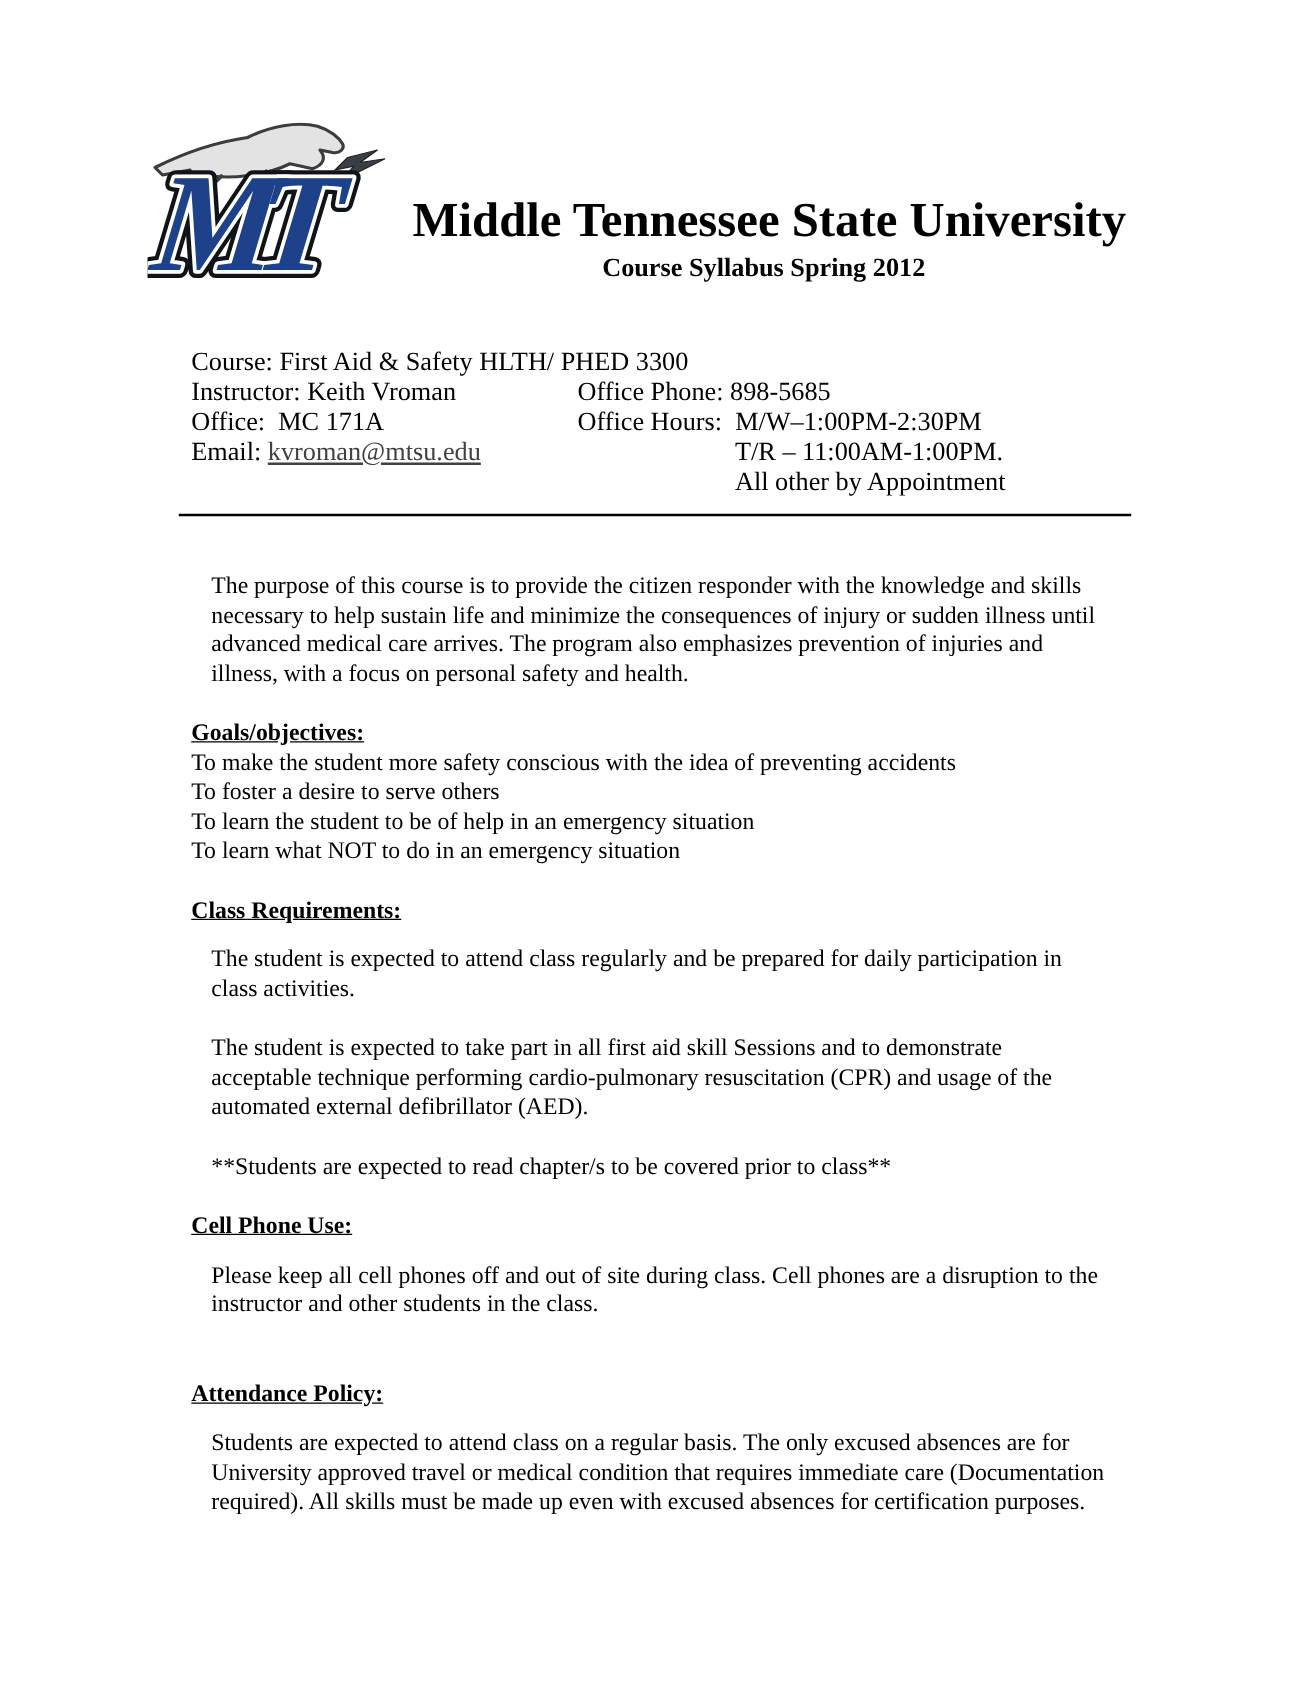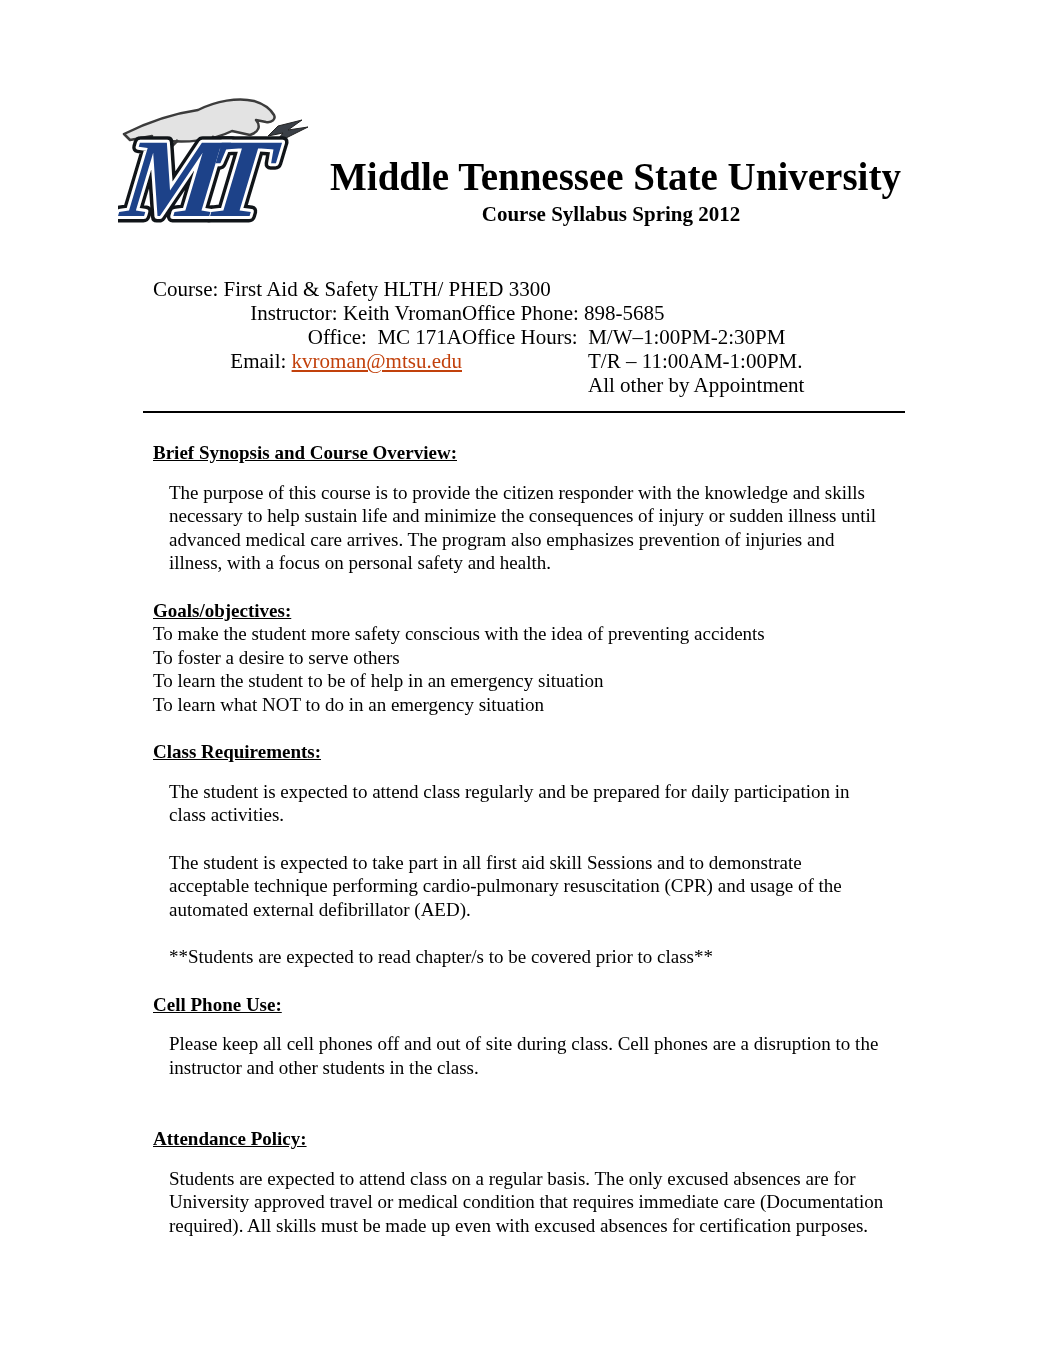--- a/index.html
+++ b/index.html
@@ -16,24 +16,24 @@
   
   .header { position: absolute; left: 118px; top: 98px; width: 870px; height: 150px; }
   .logo { position: absolute; left: 0; top: 0; width: 198px; height: 132px; }
   .titles { position: absolute; left: 212px; top: 62px; width: 562px; text-align: center; }
   .doc-title { margin: 0; font-size: 39px; font-weight: bold; line-height: 34px; white-space: nowrap; }
   .doc-subtitle { margin: 8px 0 0 0; font-size: 21px; font-weight: bold; line-height: 24px; white-space: nowrap; }
 
   
   .info { position: absolute; left: 153px; top: 277px; width: 760px; font-size: 21px; line-height: 24px; }
   .info-row { display: flex; }
-  .info-left { width: 309px; flex: 0 0 309px; text-align: right; }
+  .info-left { width: 309px; flex: 0 0 309px; }
   .info-right { flex: 1; }
   .hours-indent { padding-left: 126px; }
-  a.email-link { color: #c2410c; text-decoration: underline; }
+  a.email-link { color: #404040; text-decoration: underline; }
 
   
   .divider { position: absolute; left: 143px; top: 411px; width: 762px; border: none; border-top: 2px solid #000; margin: 0; }
 
   
   .content { position: absolute; left: 153px; top: 441px; width: 748px; font-size: 19px; line-height: 23.5px; }
   .section { margin-top: 24px; }
   .section.first { margin-top: 0; }
   .section.gap-2 { margin-top: 48px; }
   .section-heading { font-size: 19px; font-weight: bold; text-decoration: underline; margin: 0; line-height: 23.5px; }
@@ -88,21 +88,20 @@
       <div class="info-left"></div>
       <div class="info-right hours-indent">All other by Appointment</div>
     </div>
   </div>
 
   <hr class="divider">
 
   <main class="content">
 
     <section class="section first">
-      <h3 class="section-heading">Brief Synopsis and Course Overview:</h3>
       <p class="para">The purpose of this course is to provide the citizen responder with the knowledge and skills necessary to help sustain life and minimize the consequences of injury or sudden illness until advanced medical care arrives. The program also emphasizes prevention of injuries and illness, with a focus on personal safety and health.</p>
     </section>
 
     <section class="section">
       <h3 class="section-heading">Goals/objectives:</h3>
       <div class="goal-line">To make the student more safety conscious with the idea of preventing accidents</div>
       <div class="goal-line">To foster a desire to serve others</div>
       <div class="goal-line">To learn the student to be of help in an emergency situation</div>
       <div class="goal-line">To learn what NOT to do in an emergency situation</div>
     </section>

